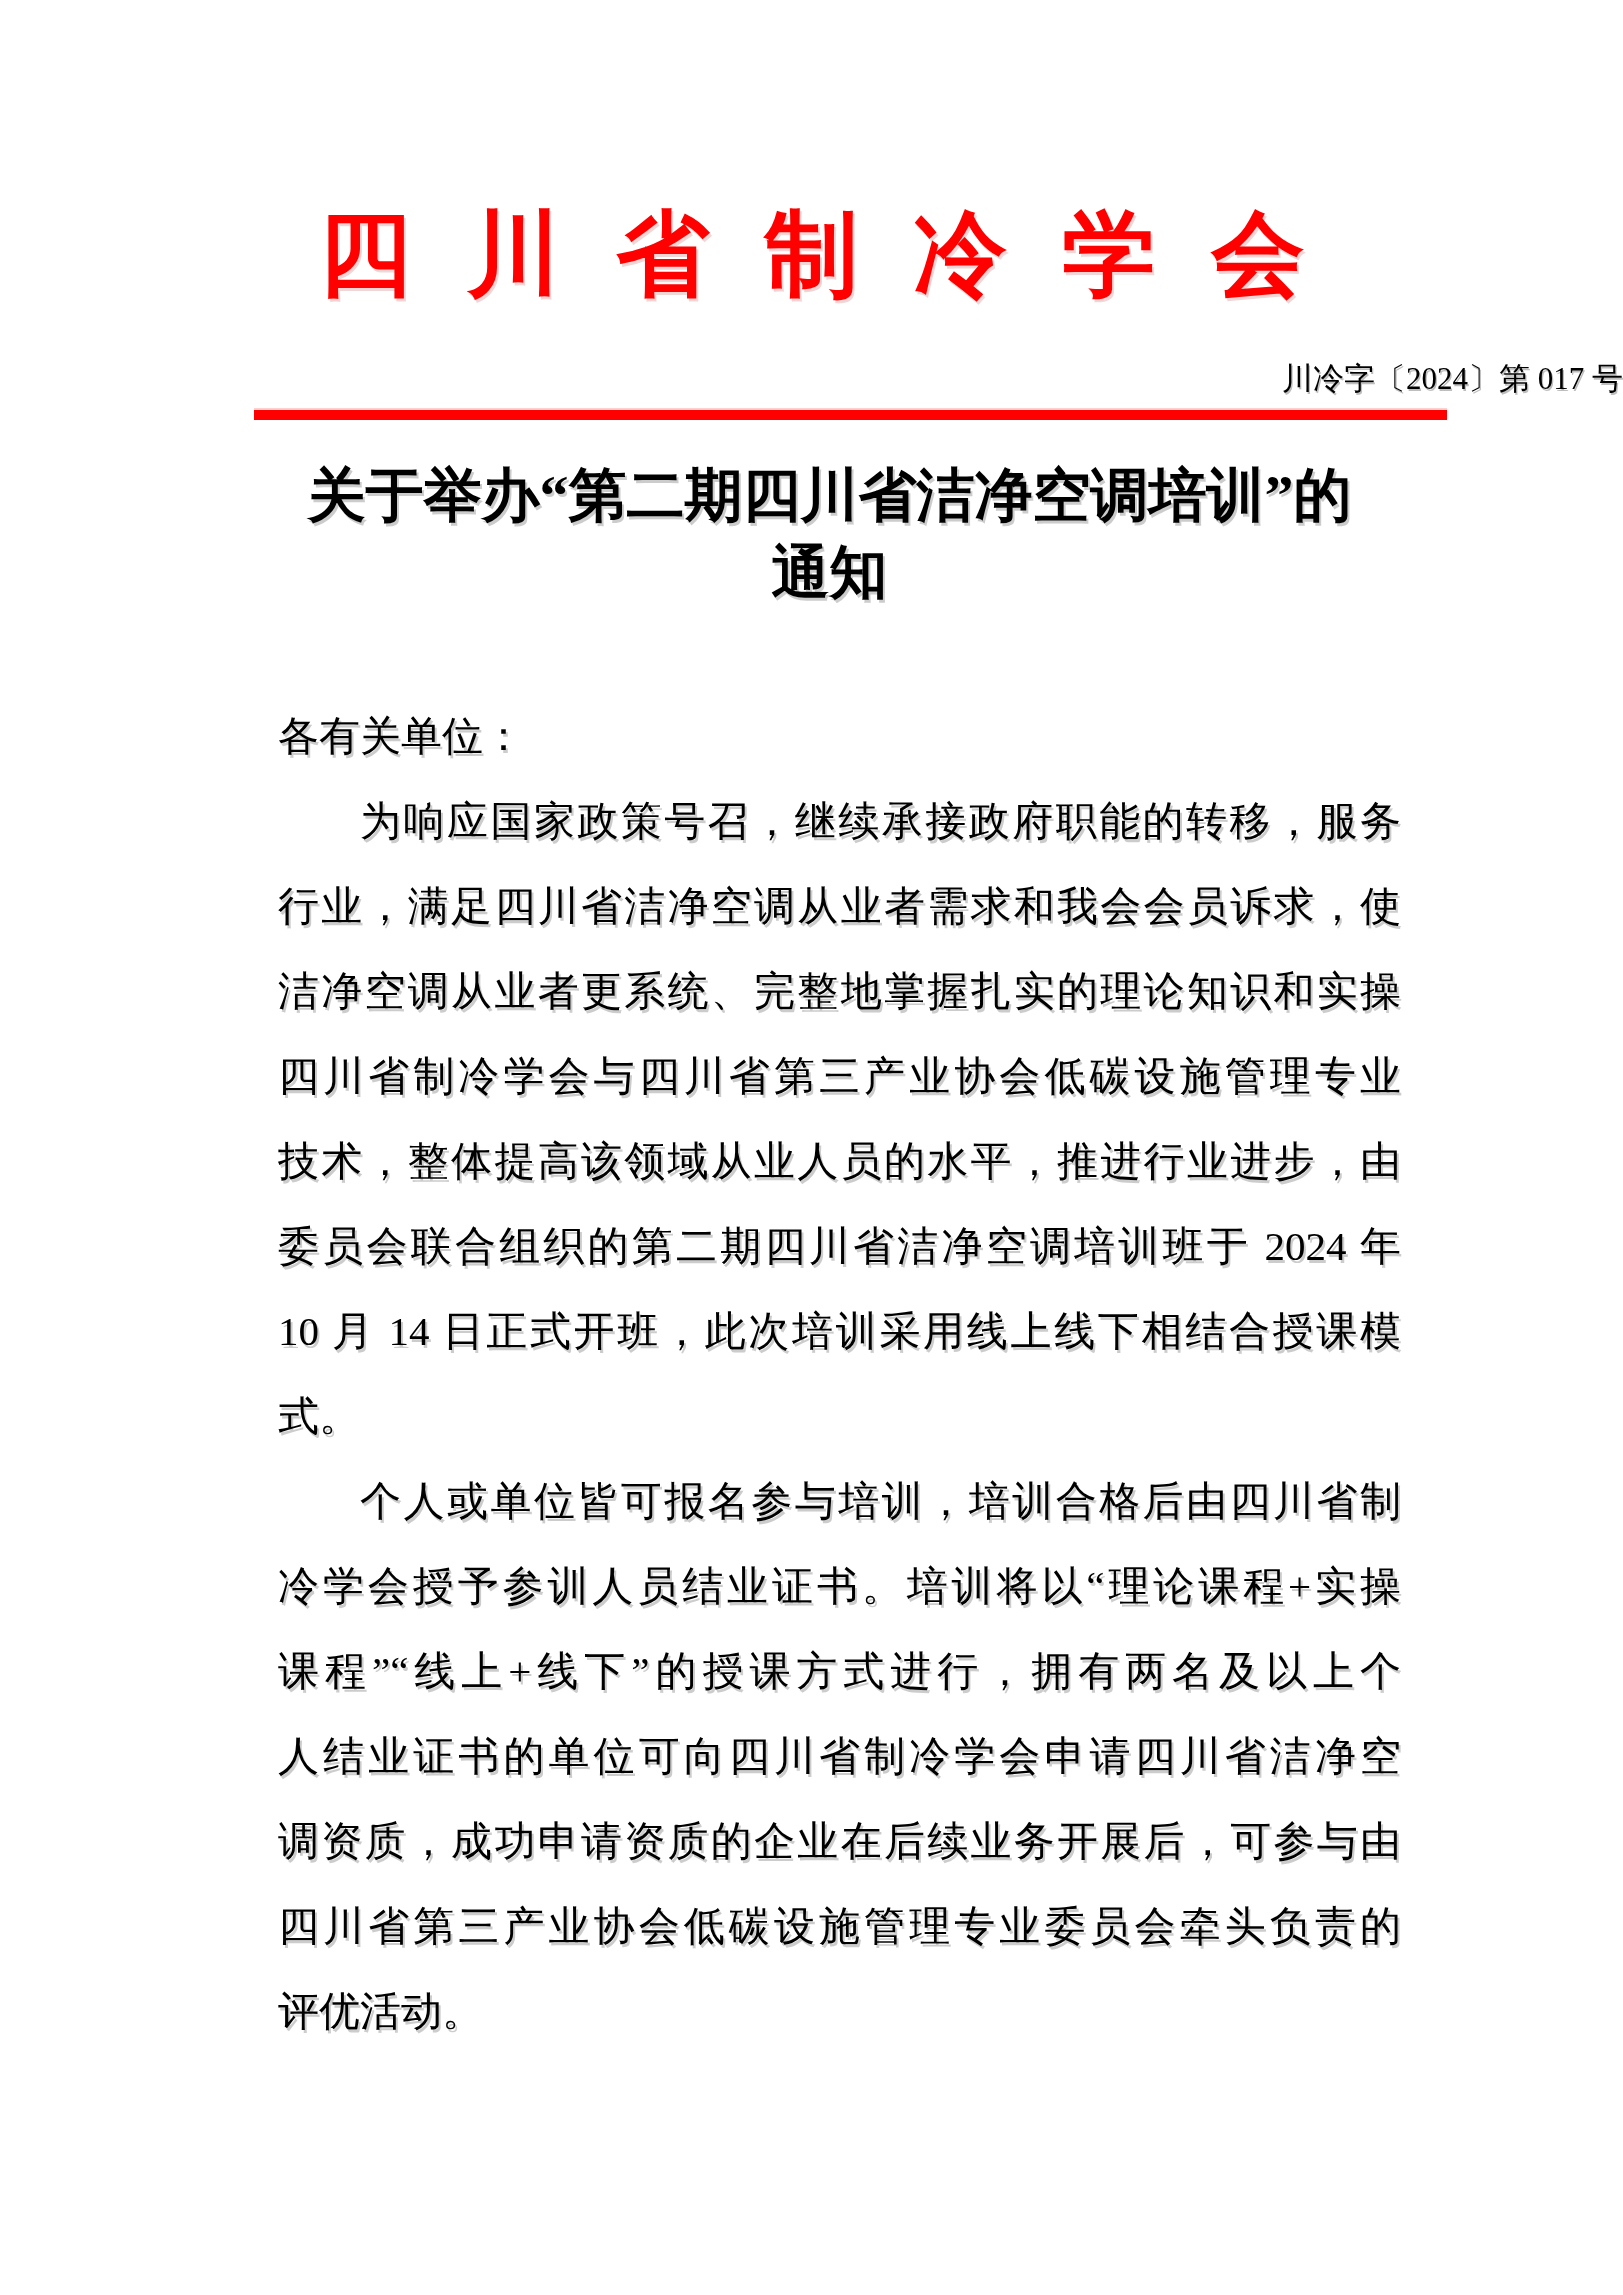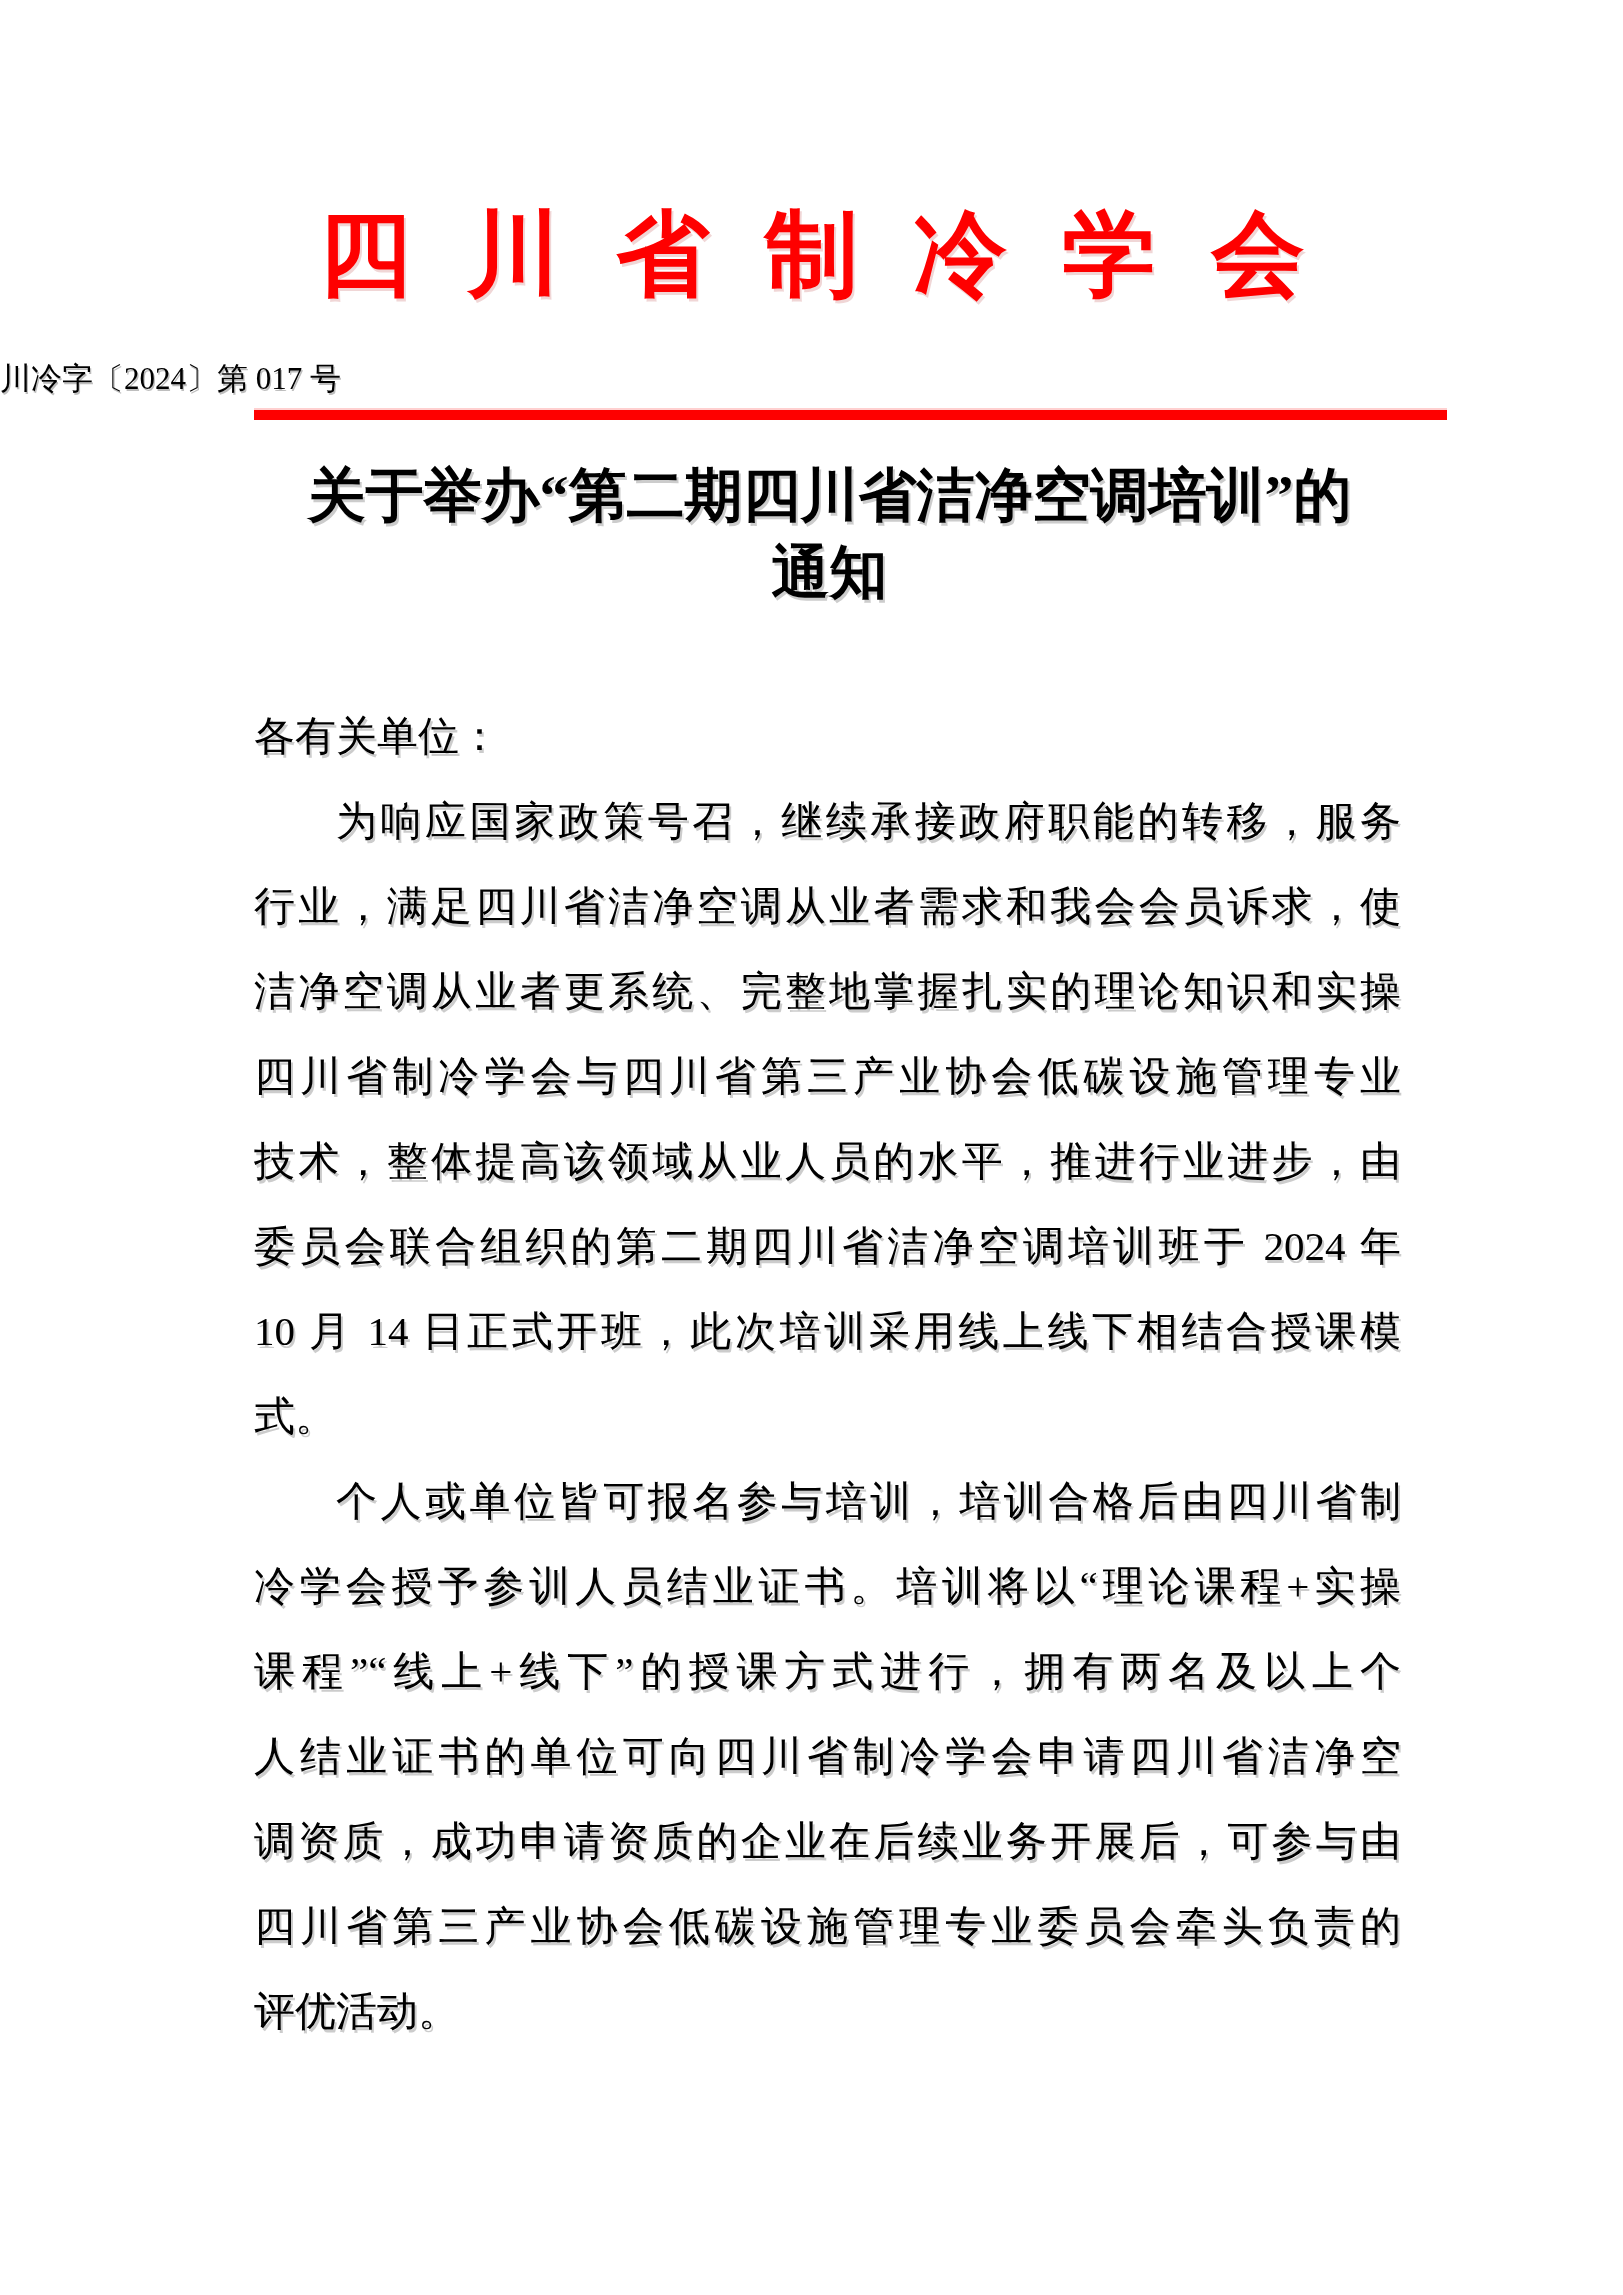--- a/index.html
+++ b/index.html
@@ -33,21 +33,21 @@
     letter-spacing: 0.6em;
     padding-left: 0.6em; 
     text-shadow: 2px 2.6px 0 rgba(170, 30, 30, 0.18);
     white-space: nowrap;
   }
   .doc-number {
     position: absolute;
     top: 361px;
     left: 0;
     right: 0;
-    text-align: left;
+    text-align: right;
     font-size: 31px;
     line-height: 1.15;
     color: var(--ink);
     text-shadow: 1.3px 2px 0 rgba(110, 110, 110, 0.45);
     white-space: nowrap;
   }
   .red-rule {
     position: absolute;
     top: 410px;
     left: 254px;
@@ -78,20 +78,21 @@
     width: 1147px;
     font-size: 41px;
     line-height: 85px;
     color: var(--ink);
     text-shadow: 2px 2.6px 0 rgba(110, 110, 110, 0.35);
   }
   .line {
     text-align: justify;
     text-align-last: justify;
     white-space: nowrap;
+    margin-left: 24px;
   }
   .line.short {
     text-align: left;
     text-align-last: left;
   }
   .line.indent {
     padding-left: 2em;
   }
 </style>
 </head>

